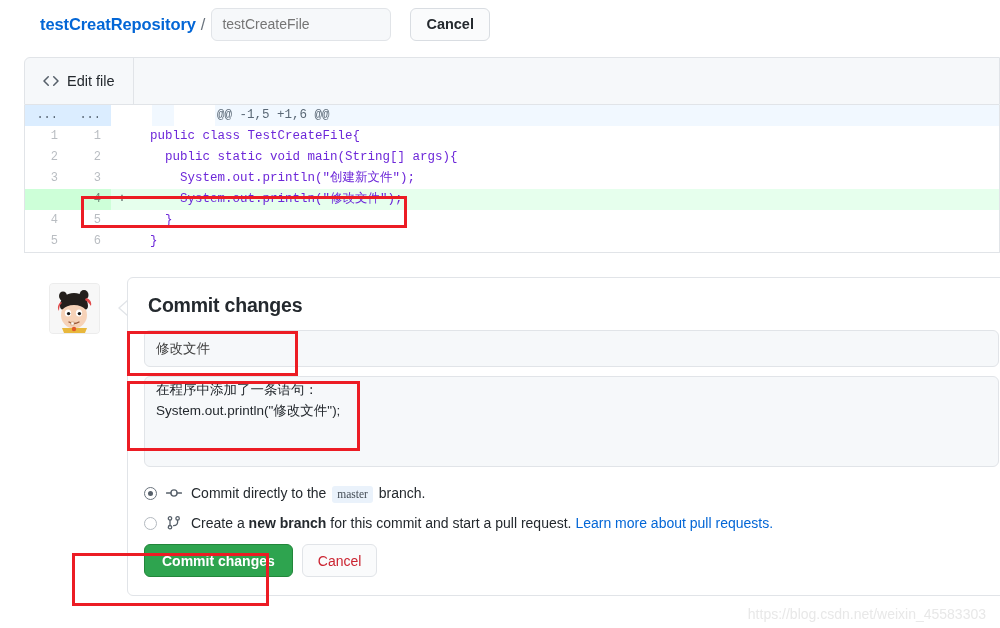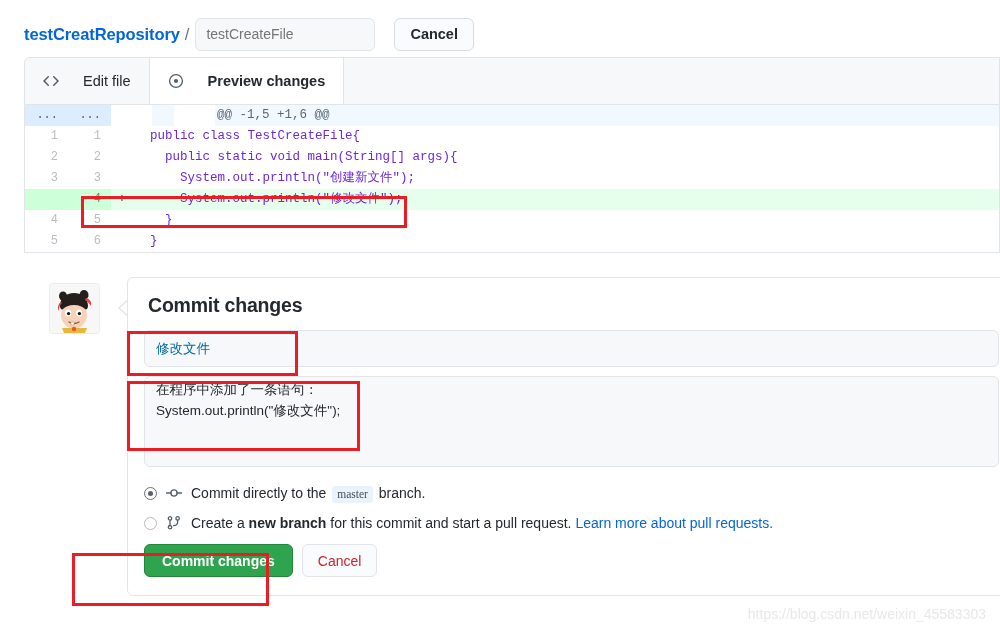--- a/index.html
+++ b/index.html
@@ -7,22 +7,22 @@
     margin: 0; padding: 0;
     width: 1000px; height: 628px;
     background: #ffffff;
     font-family: "Liberation Sans", sans-serif;
     overflow: hidden;
   }
   .page { position: relative; width: 1000px; height: 628px; background: #fff; }
 
   
   .header {
-    position: absolute; left: 0; top: 10px; width: 1000px; height: 48px;
-    display: flex; align-items: center; padding-left: 24px;
+    position: absolute; left: 0; top: 0; width: 1000px; height: 48px;
+    display: flex; align-items: center; padding-left: 40px;
   }
   .repo-link {
     color: #0366d6; font-size: 16.5px; font-weight: bold;
     text-decoration: none; letter-spacing: -0.1px;
   }
   .slash { color: #6a737d; font-size: 16.5px; margin: 0 6px 0 5px; font-weight: 400; }
   .filename-field {
     width: 180px; height: 33px; border: 1px solid #e1e4e8; border-radius: 6px;
     background: #f6f8fa; color: #a8adb3; font-size: 14px;
     font-family: Liberation Sans, sans-serif;
@@ -37,21 +37,21 @@
 
   
   .tabbar {
     position: absolute; left: 24px; top: 57px; width: 976px; height: 48px;
     background: #f6f8fa; border: 1px solid #e1e4e8;
     border-bottom: 1px solid #e1e4e8;
     border-top-left-radius: 6px;
     display: flex; align-items: stretch;
   }
   .tab {
-    display: flex; align-items: center; gap: 24px;
+    display: flex; align-items: center; gap: 8px;
     padding: 0 18px; font-size: 14.5px; color: #24292e;
     border-right: 1px solid #e1e4e8; cursor: pointer;
   }
   .tab.active { background: #ffffff; font-weight: 600; position: relative; }
   .tab .label { white-space: nowrap; }
   .tab svg { display: block; }
 
   
   .diff {
     position: absolute; left: 24px; top: 105px; width: 976px;
@@ -108,21 +108,21 @@
     border-right: 9px solid #ffffff;
   }
   .commit-title {
     font-size: 19.5px; color: #24292e; font-weight: bold;
     margin: 0 0 13px 4px; letter-spacing: -0.2px;
   }
   .commit-summary {
     display: block; width: 855px; height: 37px;
     border: 1px solid #e1e4e8; border-radius: 6px; background: #f6f8fa;
     font-family: "Liberation Sans", sans-serif; font-size: 13.5px;
-    color: #0369a1; padding: 0 11px; outline: none; margin-bottom: 9px;
+    color: #404040; padding: 0 11px; outline: none; margin-bottom: 9px;
   }
   .commit-desc {
     display: block; width: 855px; height: 91px; resize: none;
     border: 1px solid #e1e4e8; border-radius: 6px; background: #f6f8fa;
     font-family: "Liberation Sans", sans-serif; font-size: 13.5px;
     color: #24292e; padding: 3px 11px; outline: none; line-height: 1.55;
   }
   .options { margin-top: 17px; }
   .opt-row {
     display: flex; align-items: center; gap: 9px;
@@ -196,29 +196,20 @@
   </div>
 
   <div class="tabbar">
     <div class="tab">
       <span>
         <svg width="16" height="16" viewBox="0 0 16 16" fill="#57606a">
           <path d="M4.72 3.22a.75.75 0 011.06 1.06L2.06 8l3.72 3.72a.75.75 0 11-1.06 1.06L.47 8.53a.75.75 0 010-1.06l4.25-4.25zm6.56 0a.75.75 0 10-1.06 1.06L13.94 8l-3.72 3.72a.75.75 0 101.06 1.06l4.25-4.25a.75.75 0 000-1.06l-4.25-4.25z"></path>
         </svg>
       </span>
       <span class="label">Edit file</span>
-    </div>
-    <div class="tab active">
-      <span>
-        <svg width="16" height="16" viewBox="0 0 16 16" fill="none" stroke="#57606a" stroke-width="1.3">
-          <circle cx="8" cy="8" r="6.4"></circle>
-          <circle cx="8" cy="8" r="2.1" fill="#57606a" stroke="none"></circle>
-        </svg>
-      </span>
-      <span class="label">Preview changes</span>
     </div>
   </div>
 
   <div class="diff" id="diff-table">
       <div class="diff-row row-hunk">
         <div class="ln">...</div>
         <div class="ln">...</div>
         <div class="marker"></div>
         <div class="code">@@ -1,5 +1,6 @@</div>
       </div>

